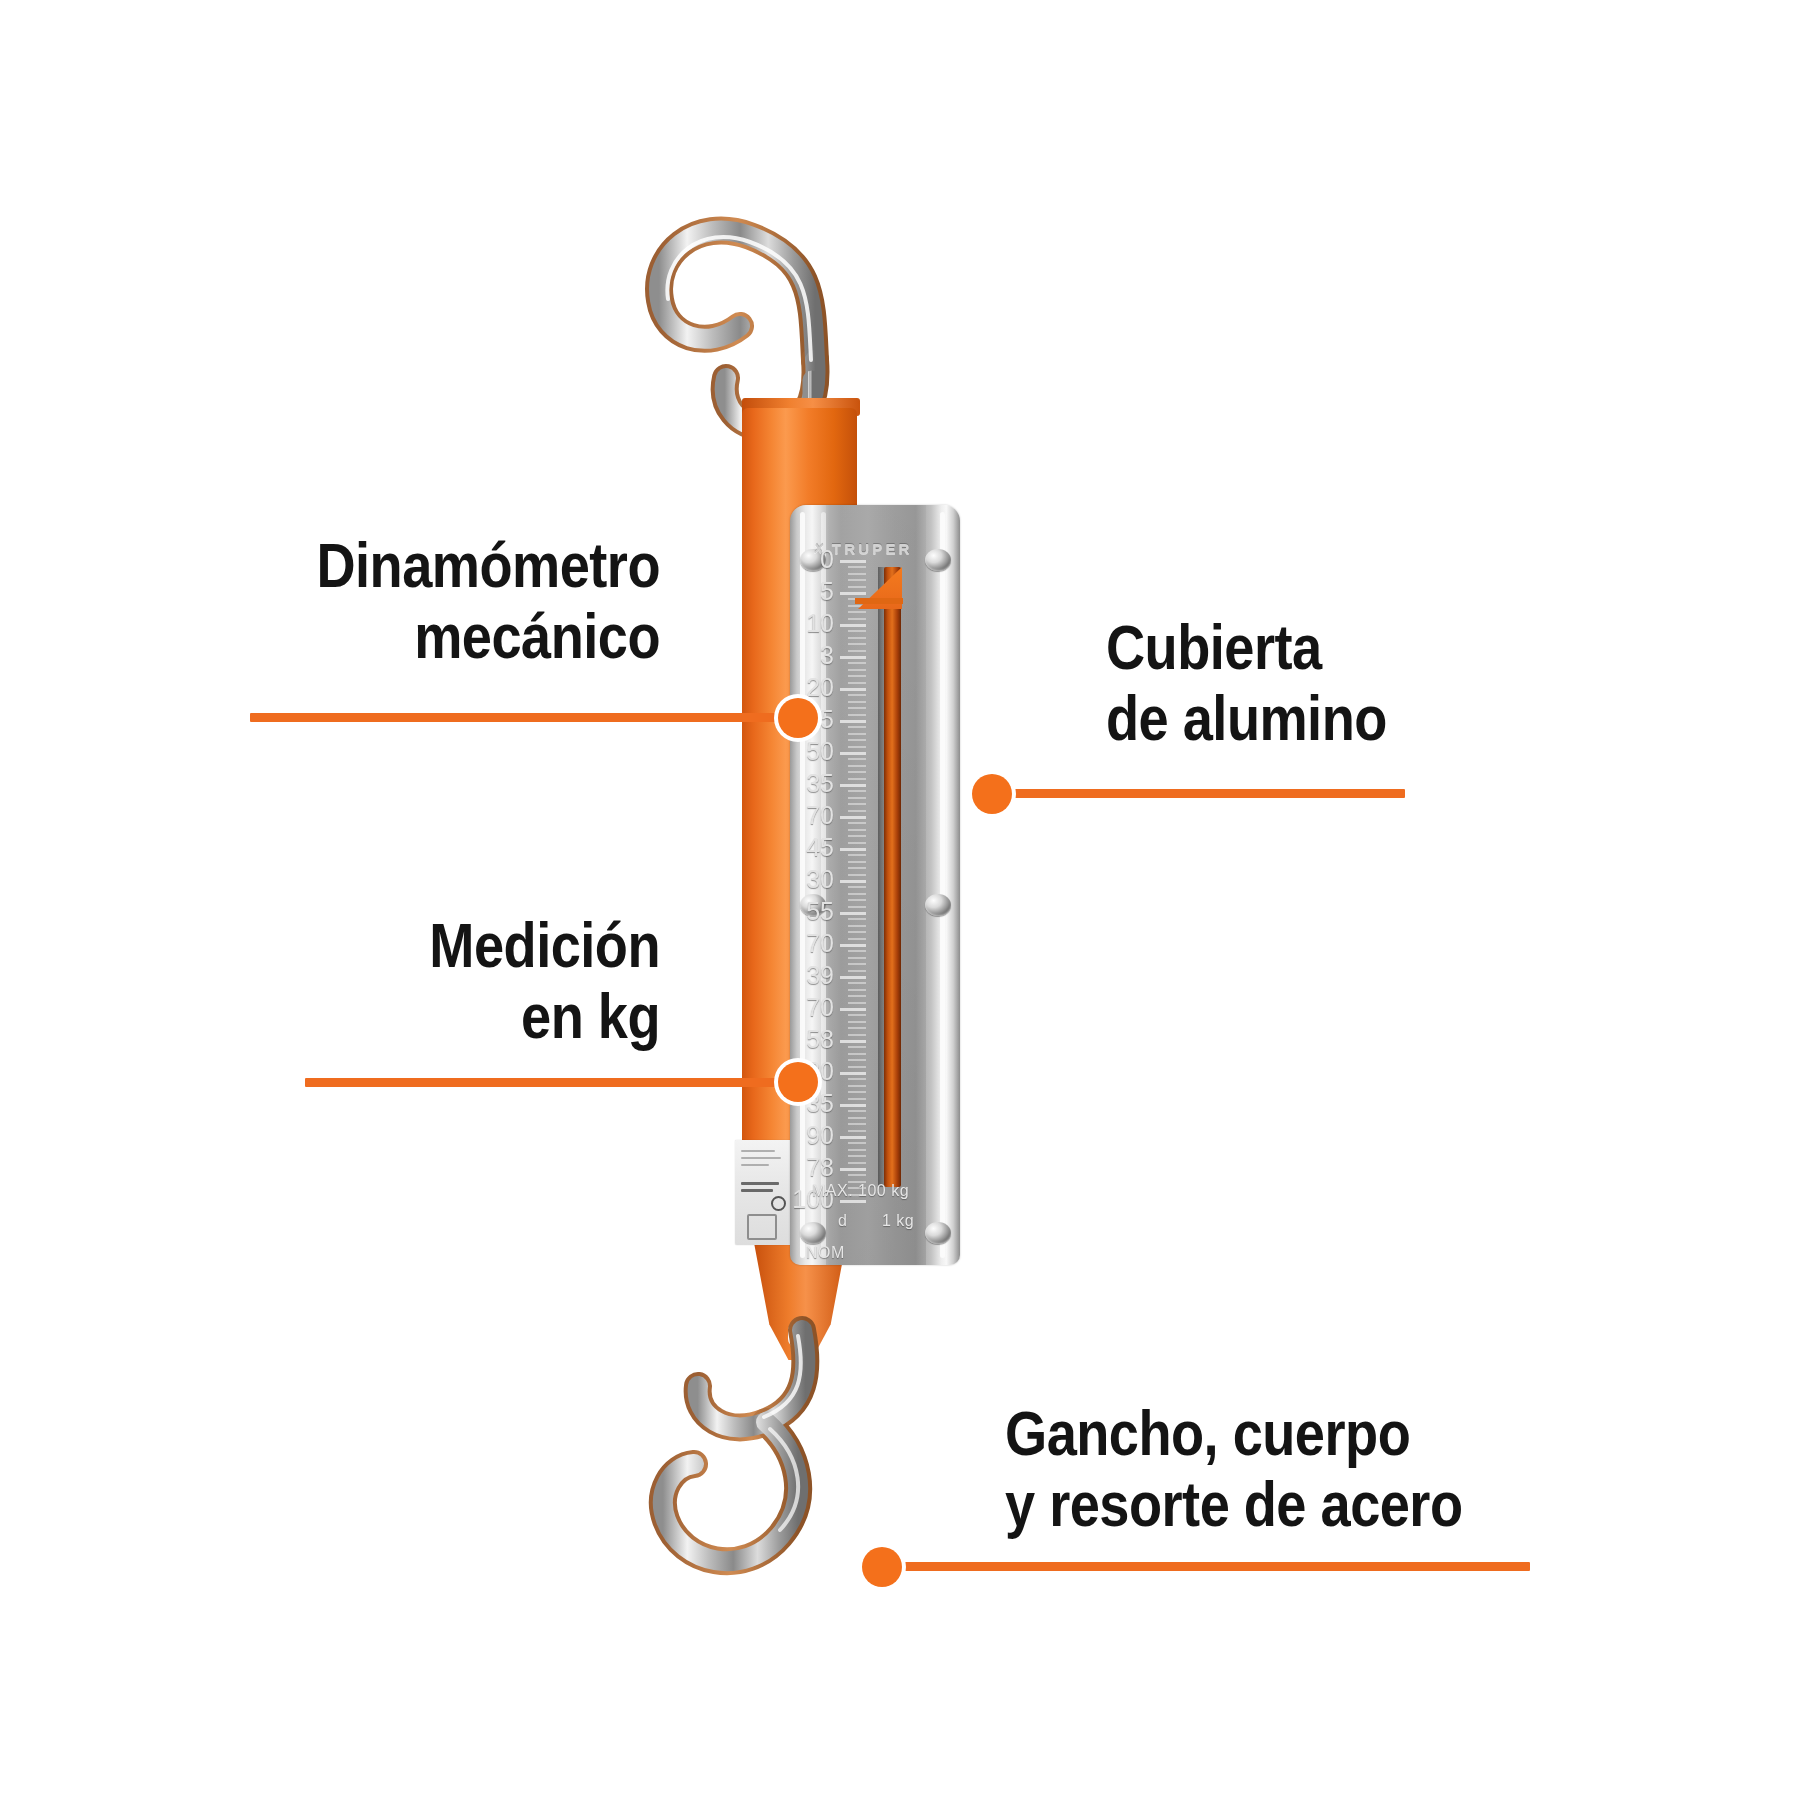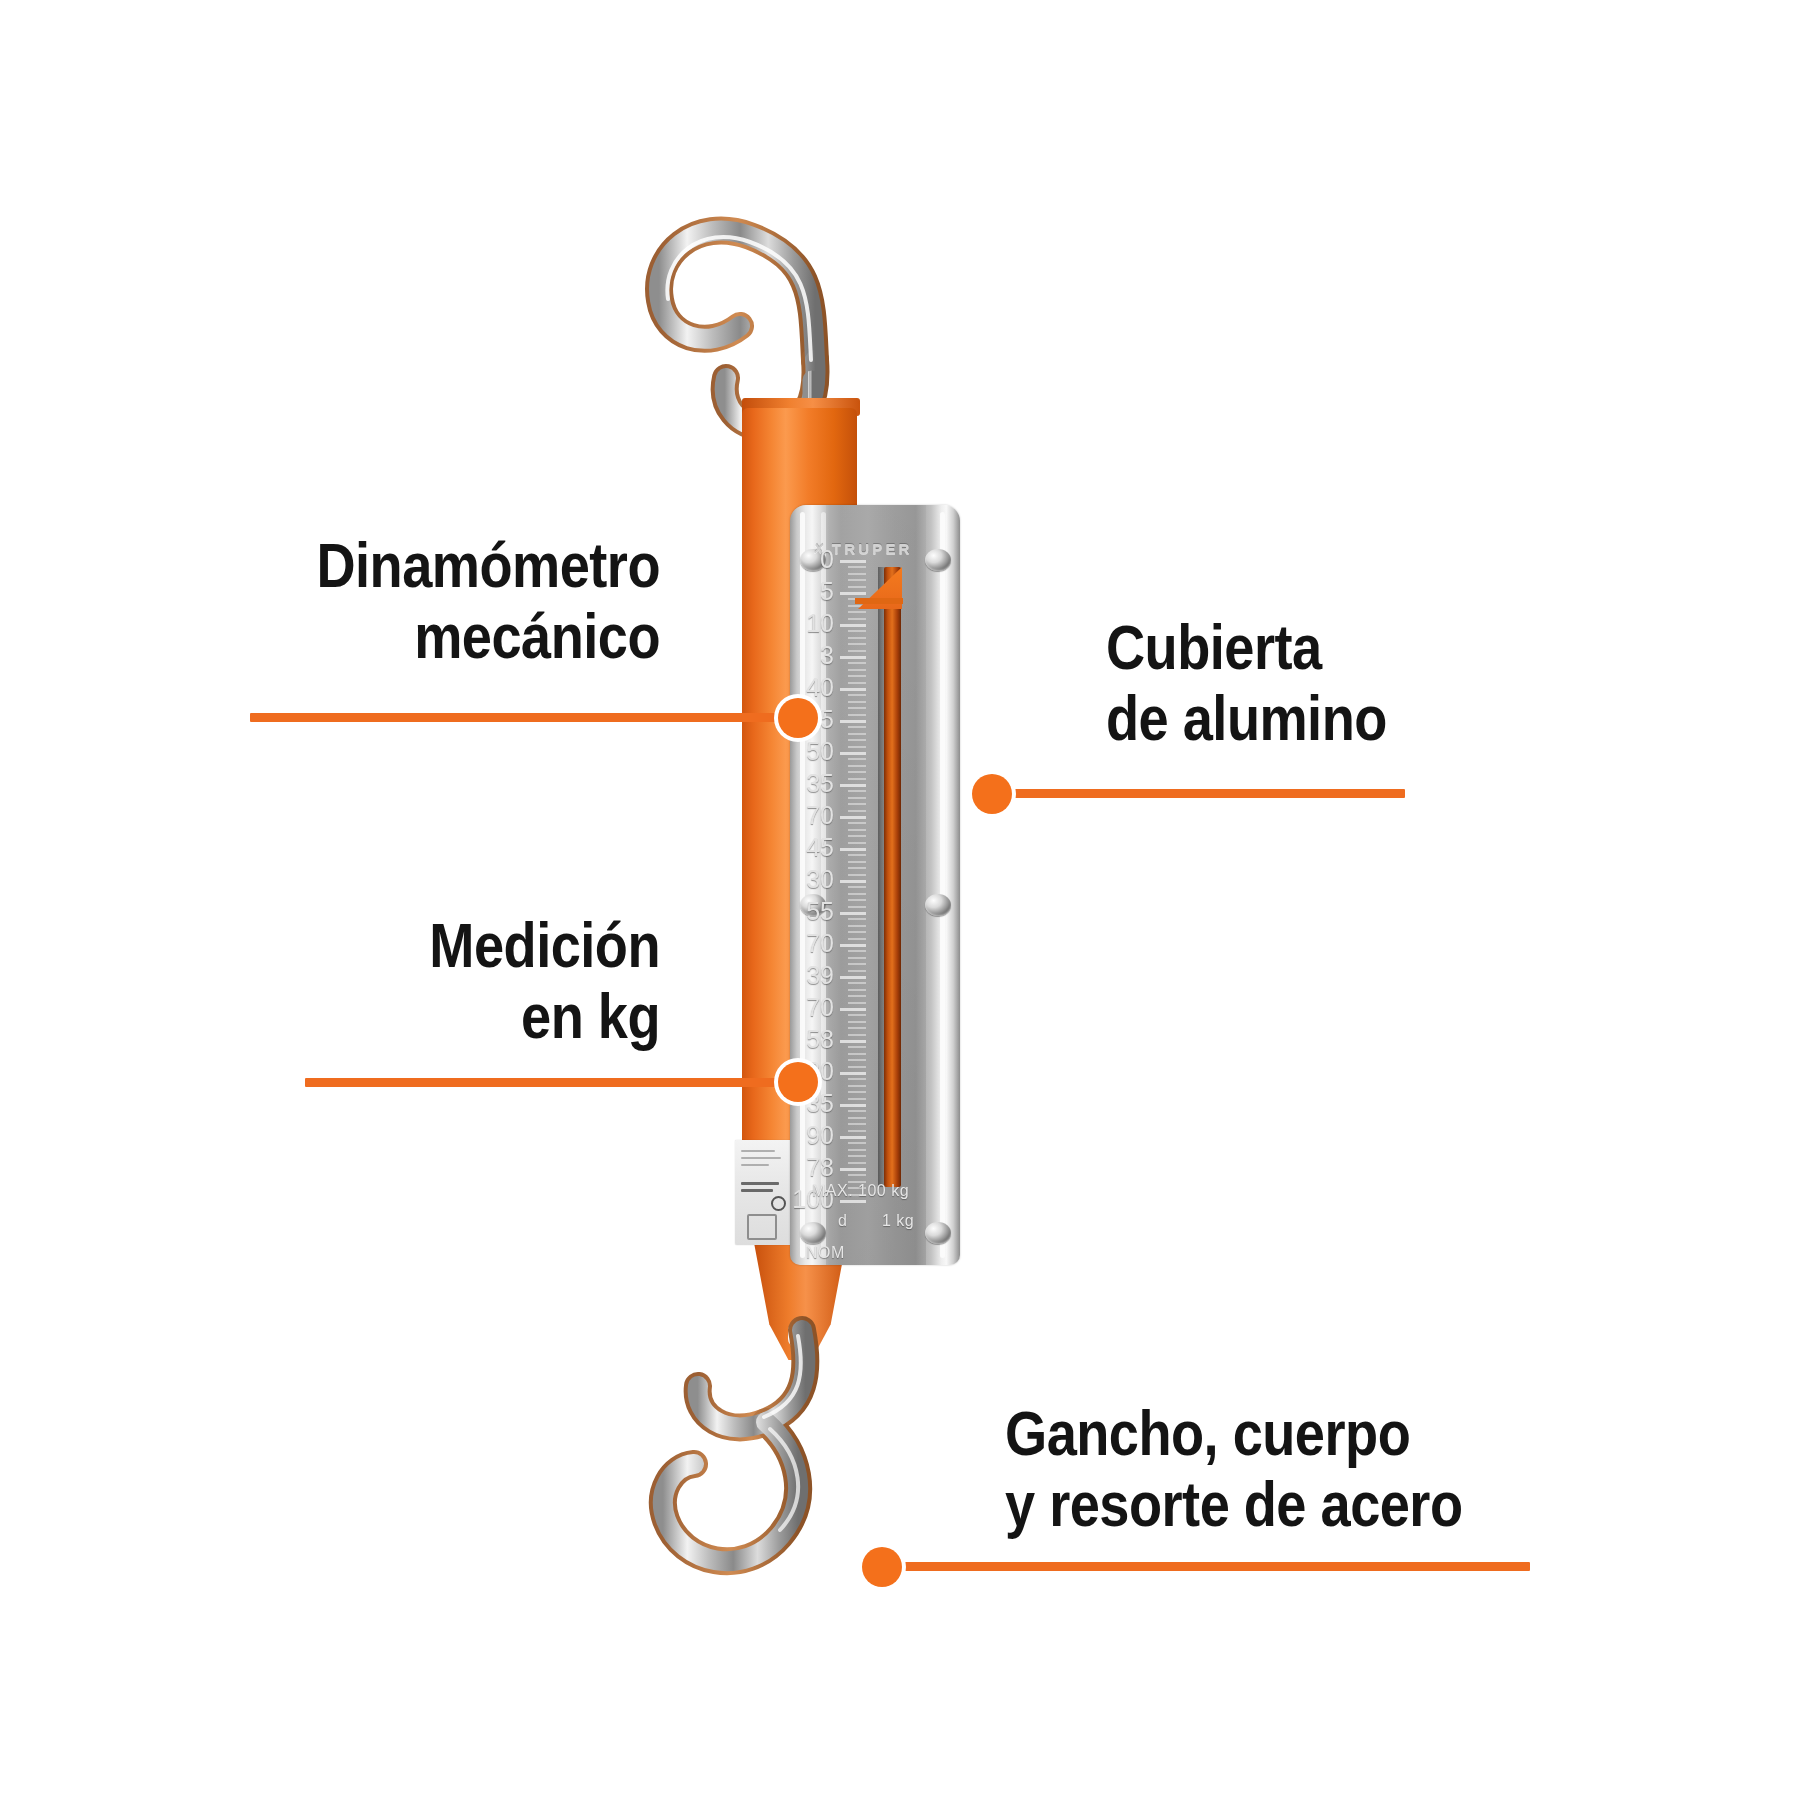--- a/index.html
+++ b/index.html
@@ -298,21 +298,21 @@
       <div class="grad-minor" style="top: 89.6px;"></div>
       <div class="grad-row" style="top: 96px;">
         <div class="grad-num">3</div>
         <div class="grad-major"></div>
       </div>
       <div class="grad-minor" style="top: 102.4px;"></div>
       <div class="grad-minor" style="top: 108.8px;"></div>
       <div class="grad-minor" style="top: 115.2px;"></div>
       <div class="grad-minor" style="top: 121.6px;"></div>
       <div class="grad-row" style="top: 128px;">
-        <div class="grad-num">40</div>
+        <div class="grad-num">20</div>
         <div class="grad-major"></div>
       </div>
       <div class="grad-minor" style="top: 134.4px;"></div>
       <div class="grad-minor" style="top: 140.8px;"></div>
       <div class="grad-minor" style="top: 147.2px;"></div>
       <div class="grad-minor" style="top: 153.6px;"></div>
       <div class="grad-row" style="top: 160px;">
         <div class="grad-num">25</div>
         <div class="grad-major"></div>
       </div>

